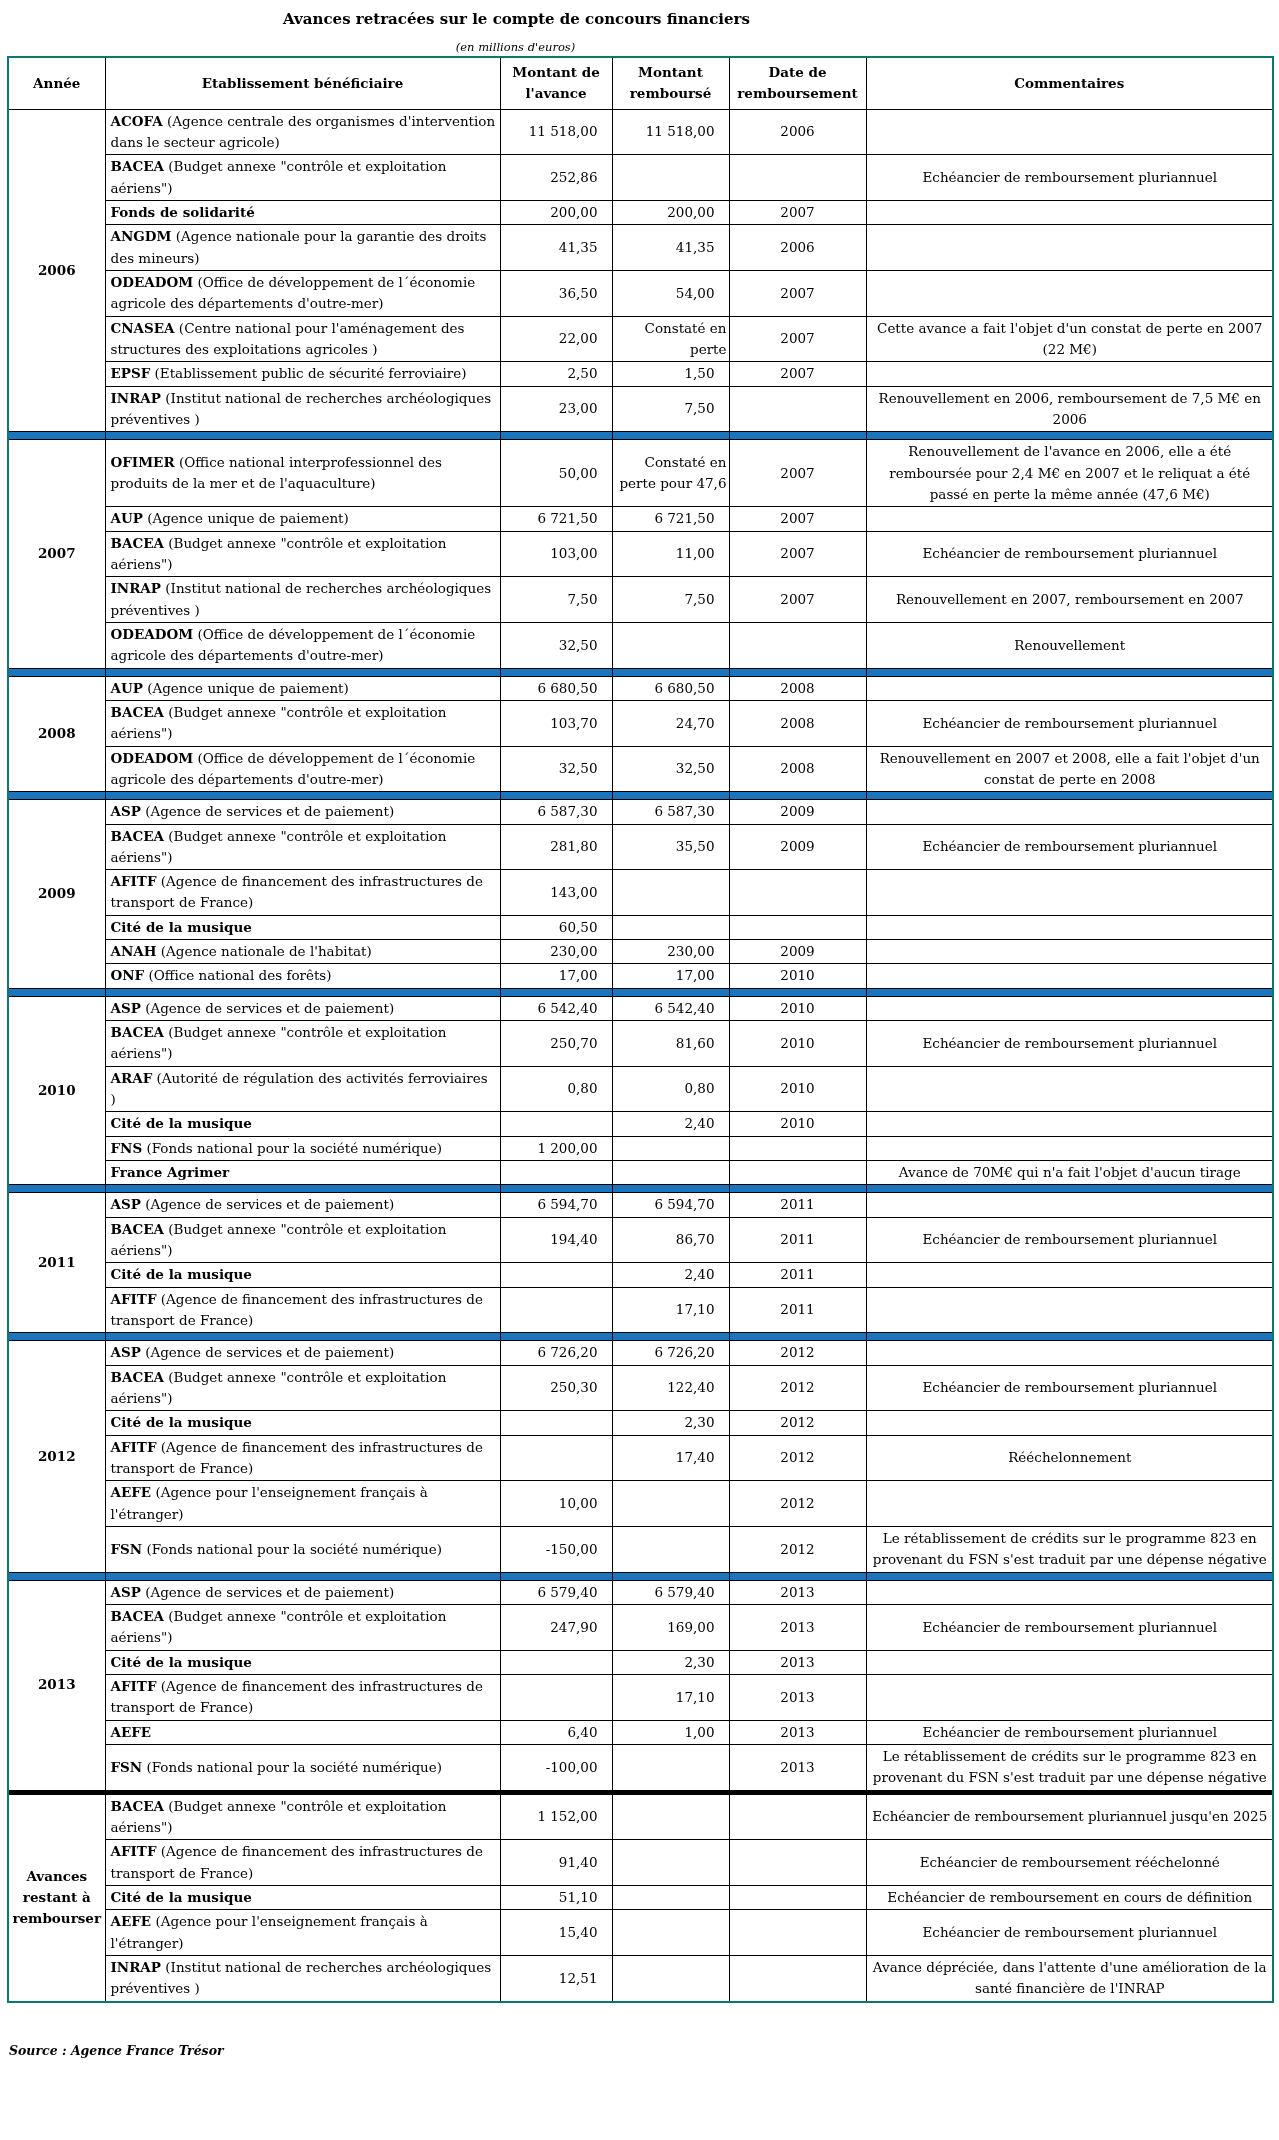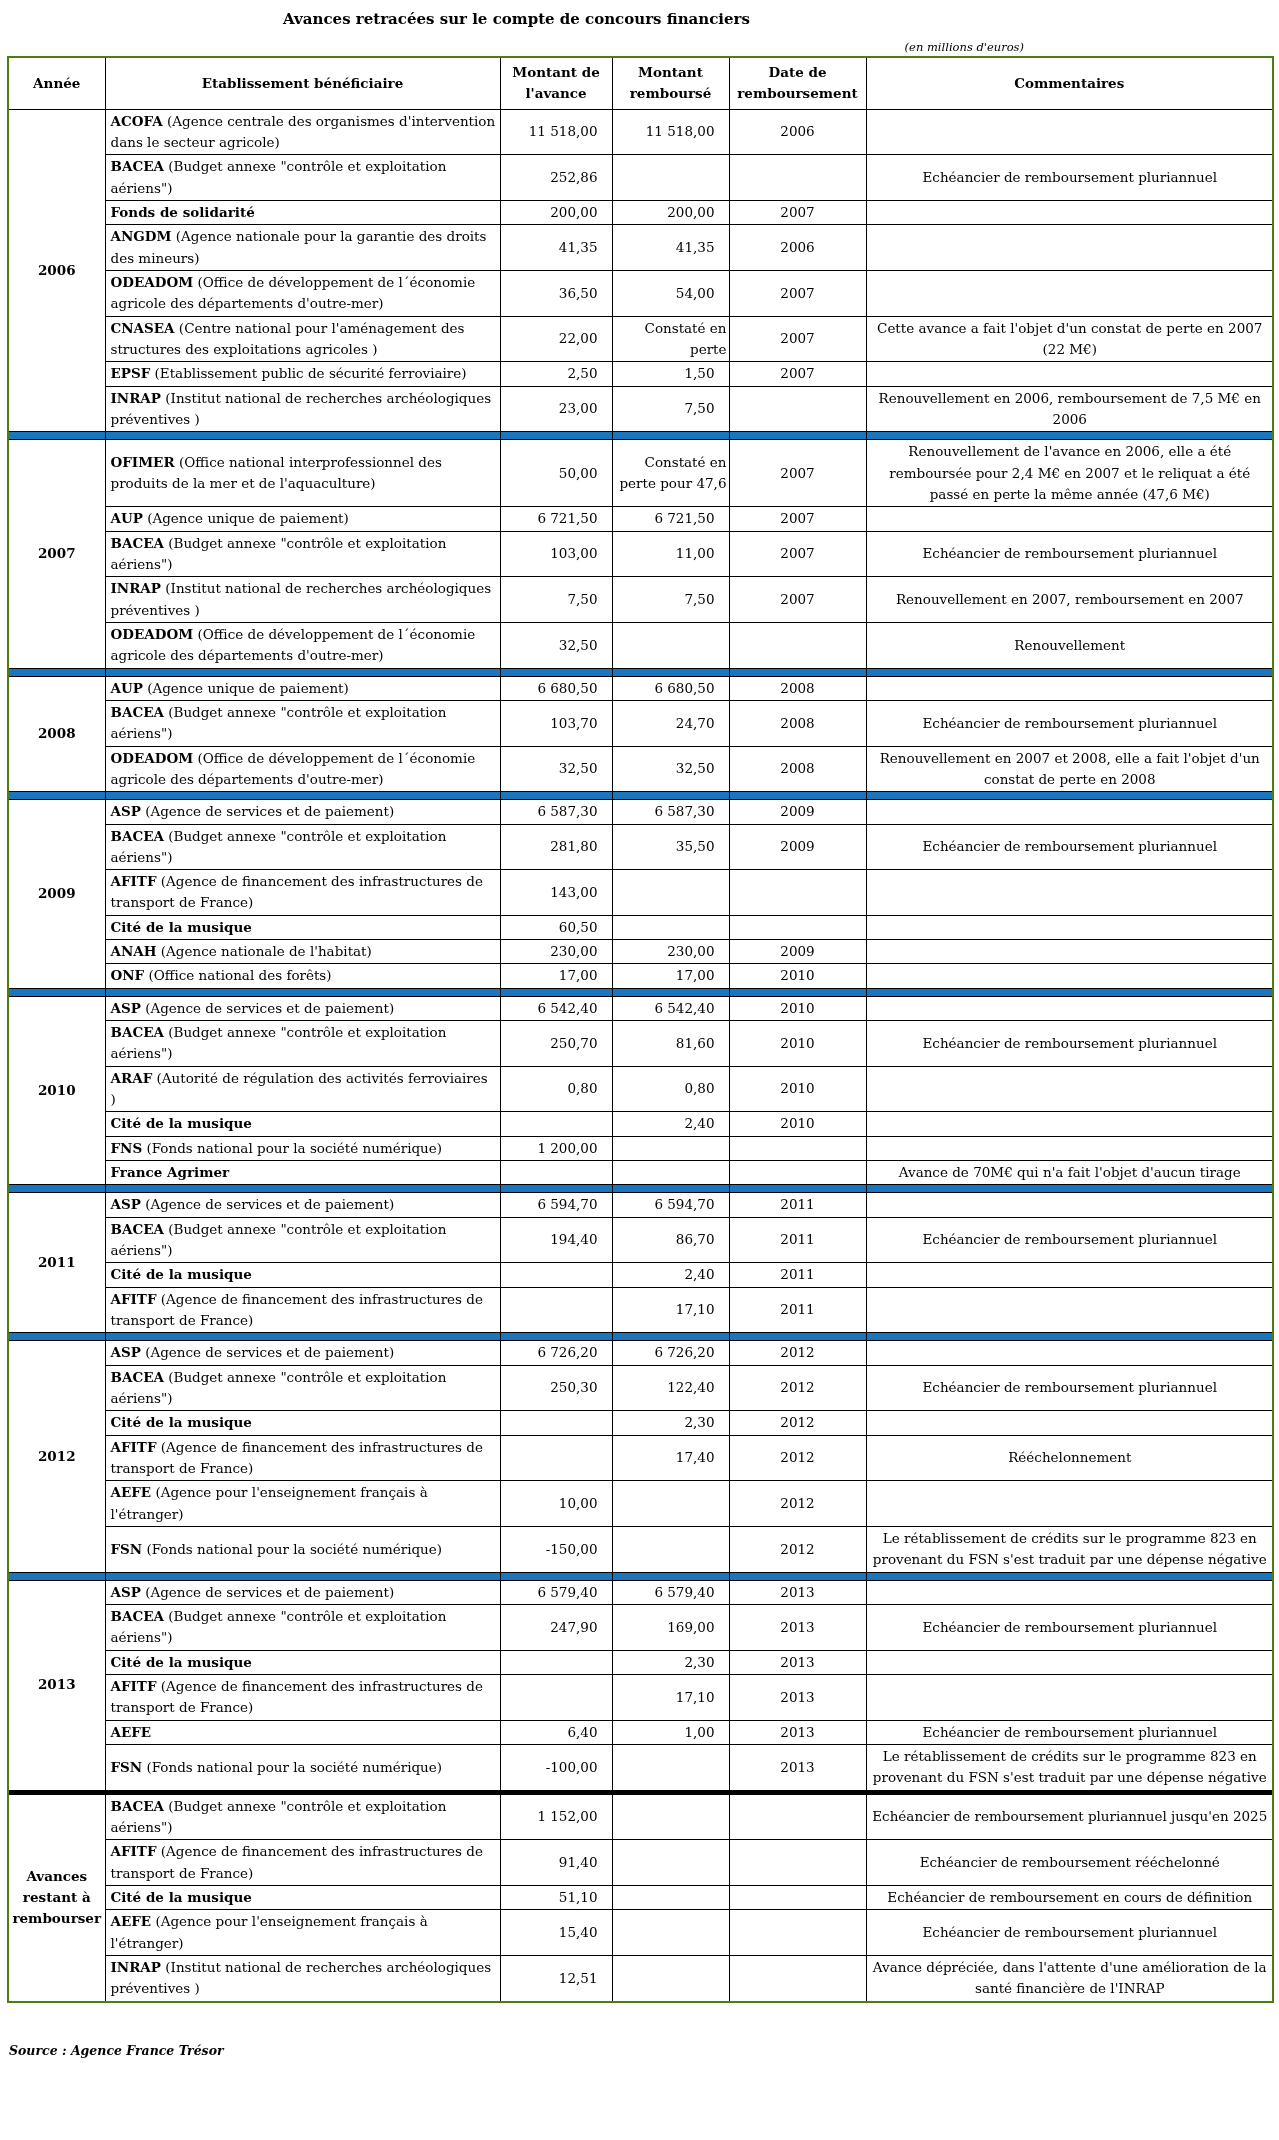--- a/index.html
+++ b/index.html
@@ -1,20 +1,20 @@
 <!DOCTYPE html>
 <html><head>
 <meta charset="utf-8">
 <style>
   html,body{margin:0;padding:0;background:#fff;color:#000;}
   body{font-family:"DejaVu Serif", serif;width:1279px;}
   .page{box-sizing:border-box;width:1033px;padding:6px 7px 10px 7px;}
   .title{text-align:center;font-weight:bold;font-size:15px;padding:4px 0 12px 0;}
-  .unit-note{text-align:right;font-style:italic;font-size:11.5px;padding:0 2px 2px 0;}
-  table.avances{border-collapse:collapse;table-layout:fixed;width:1265px;border:2px solid #4d7c0f;}
+  .unit-note{text-align:center;font-style:italic;font-size:11.5px;padding:0 2px 2px 0;}
+  table.avances{border-collapse:collapse;table-layout:fixed;width:1265px;border:2px solid #0f766e;}
   th,td{border:1px solid #000;font-size:13.5px;line-height:1.58;padding:1px 4px;vertical-align:middle;word-wrap:break-word;}
   thead th{text-align:center;font-weight:bold;padding:4px 2px;}
   td.year{text-align:center;font-weight:bold;padding:2px 3px;}
   td.name{text-align:left;padding-left:5px;}
   td.name b{font-weight:bold;}
   td.num{text-align:right;padding-right:14px;}
   td.num.ctr{text-align:right;padding-right:2px;}
   td.date{text-align:center;}
   td.comment{text-align:center;padding-left:5px;}
   tr.sep td{height:7px;padding:0;line-height:0;font-size:0;}

